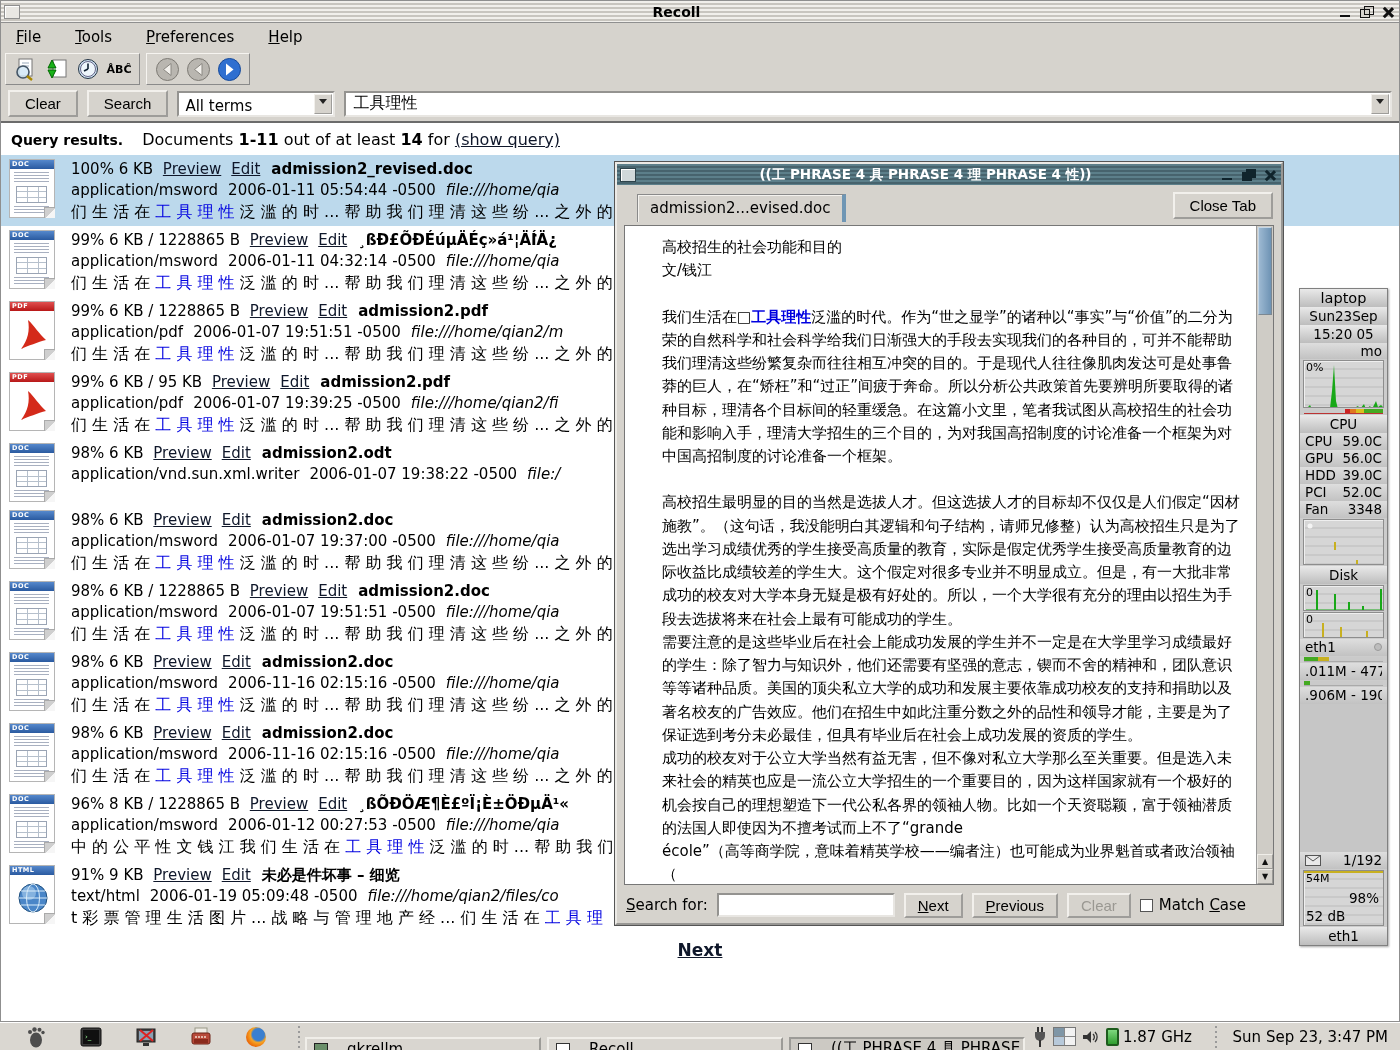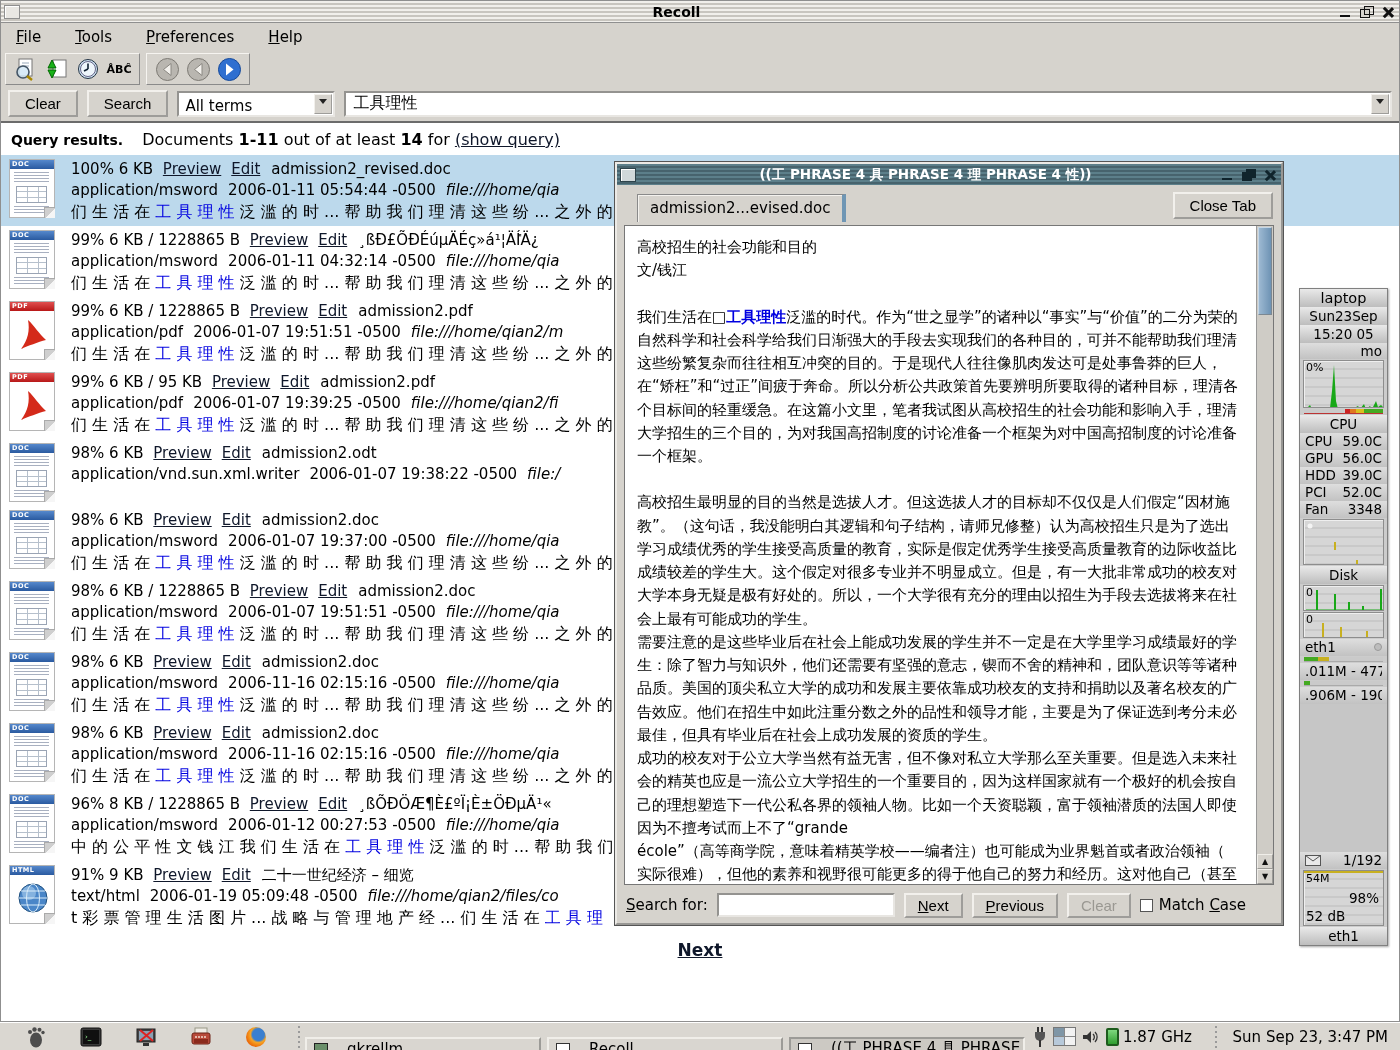--- a/index.html
+++ b/index.html
@@ -33,21 +33,21 @@
 .arr-dn{width:0;height:0;border:4px solid transparent;border-top:5px solid #222;margin-top:4px;}
 .searchinput{flex:1;height:26px;background:#fff;border:2px inset #e8e6e2;display:flex;align-items:center;font-size:16px;padding-left:7px;position:relative;}
 
 .results{flex:1;background:#fff;border-top:2px solid #6b6b6b;overflow:hidden;font-size:15px;position:relative;}
 .res-header{padding:7px 10px 6px;font-size:16px;white-space:nowrap;}
 .qr{font-weight:bold;font-size:14px;margin-right:14px;}
 a.link{color:#0f172a;text-decoration:underline;cursor:pointer;}
 .result-row{display:flex;gap:16px;padding:4px 6px 4px 8px;align-items:flex-start;}
 .result-row.sel{background:#bcd9ec;}
 .rtext{flex:1;min-width:0;overflow:hidden;white-space:nowrap;line-height:21px;}
-.rl1 .title{font-weight:normal;margin-left:6px;}
+.rl1 .title{font-weight:bold;margin-left:6px;}
 .rl1 .lk{margin:0 5px;}
 .rl2 .url{font-style:italic;margin-left:10px;}
 .rl2 .mime{margin-right:10px;}
 .rl3{font-size:16px;}
 .hl{color:#0000e0;}
 .pv-text .hl{font-weight:bold;}
 .next-link{display:block;text-align:center;font-weight:bold;font-size:17px;color:#0000e0;margin-top:8px;}
 
 .ricon{width:46px;height:59px;position:relative;flex:none;border:1px solid #b5b5b5;background:#fff;}
 .band{height:9px;color:#fff;font-size:6.5px;line-height:9px;padding-left:2px;font-weight:bold;letter-spacing:.5px;}
@@ -61,21 +61,21 @@
 
 .preview{position:absolute;left:615px;top:162px;width:668px;height:763px;background:#d6d3cd;border:2px outset #eceae6;outline:1px solid #555;display:flex;flex-direction:column;}
 .pv-titlebar{height:21px;background:repeating-linear-gradient(180deg,#5c7f8a 0 2px,#47636d 2px 4px);display:flex;align-items:center;padding:0 3px;flex:none;}
 .pv-titlebar .tb-icon{background:#cfd8da;border-color:#2e444c;}
 .pv-title{flex:1;text-align:center;color:#fff;font-weight:bold;font-size:13.5px;white-space:nowrap;overflow:hidden;}
 .pv-wc::after,.pv-wc::before{background:#10242c!important;border-color:#10242c!important;}
 .pv-tabs{display:flex;align-items:flex-end;padding:7px 8px 0 20px;flex:none;}
 .pv-tab{background:#d6d3cd;border:1px solid #8a8a8a;border-bottom:none;border-right:4px solid #6f96b4;padding:4px 12px 5px;font-size:15px;box-shadow:inset 1px 1px 0 #f4f2ee;}
 .close-tab{margin-left:auto;margin-bottom:3px;}
 .pv-body{flex:1;margin:3px 7px 2px;background:#fff;border:1px solid #777;display:flex;overflow:hidden;min-height:0;}
-.pv-text{flex:1;padding:10px 12px;font-size:15px;line-height:1.55;overflow:hidden;min-width:0;}
+.pv-text{flex:1;padding:10px 12px;font-size:15px;line-height:1.55;overflow:hidden;min-width:0;margin-left:25px;}
 .pv-block{white-space:pre-wrap;}
 .pv-block.gap{margin-top:23px;}
 .pv-scroll{width:17px;background:#cfccc6;border-left:1px solid #999;display:flex;flex-direction:column;flex:none;}
 .pv-thumb{height:88px;margin:1px;background:linear-gradient(90deg,#9db9d2,#6e93b4);border:1px outset #c4d6e6;}
 .pv-sp{flex:1;}
 .pv-arr{height:15px;background:#d6d3cd;border:1px outset #f0eee9;font-size:8px;display:flex;align-items:center;justify-content:center;color:#111;}
 .findbar{height:36px;display:flex;align-items:center;gap:9px;padding:0 9px;font-size:15px;flex:none;}
 .find-input{width:178px;height:24px;background:#fff;border:2px inset #e8e6e2;}
 .btn.sm{padding:2px 12px;}
 .btn.disabled{color:#9a9892;}
@@ -355,21 +355,21 @@
                 <circle cx="17" cy="18" r="14" fill="#4a86c8" stroke="#20507e"></circle>
                 <circle cx="13" cy="13" r="7" fill="#9cc4e8" opacity=".7"></circle>
                 <ellipse cx="17" cy="18" rx="6.5" ry="14" fill="none" stroke="#d8ecfa"></ellipse>
                 <line x1="3" y1="18" x2="31" y2="18" stroke="#d8ecfa"></line>
                 <line x1="5" y1="11" x2="29" y2="11" stroke="#d8ecfa"></line>
                 <line x1="5" y1="25" x2="29" y2="25" stroke="#d8ecfa"></line>
               </svg></div>
             <div class="fold"></div>
           </div>
           <div class="rtext">
-            <div class="rl1"><span>91% 9 KB </span><a class="link lk">Preview</a><a class="link lk">Edit</a><span class="title">二十一世纪经济 – 细览</span></div>
+            <div class="rl1"><span>91% 9 KB </span><a class="link lk">Preview</a><a class="link lk">Edit</a><span class="title">未必是件坏事 – 细览</span></div>
             <div class="rl2"><span class="mime">text/html</span><span>2006-01-19 05:09:48 -0500</span><span class="url">file:///home/qian2/files/co</span></div>
             <div class="rl3"><span>t 彩 票 管 理 生 活 图 片 ... 战 略 与 管 理 地 产 经 ... 们 生 活 在 </span><span class="hl">工 具 理</span></div>
           </div>
         </div>
       </div>
     <a class="next-link link" style="text-decoration:underline;">Next</a>
   </div>
 </div>
 
 <div class="preview">

